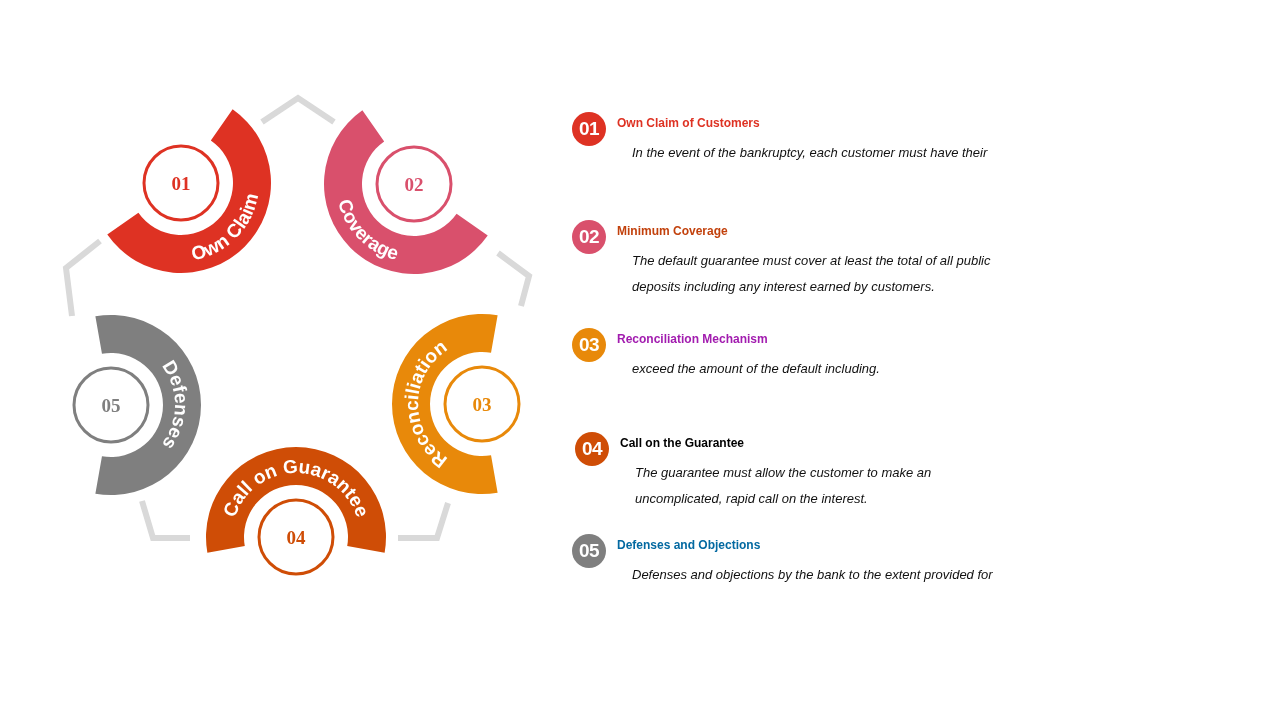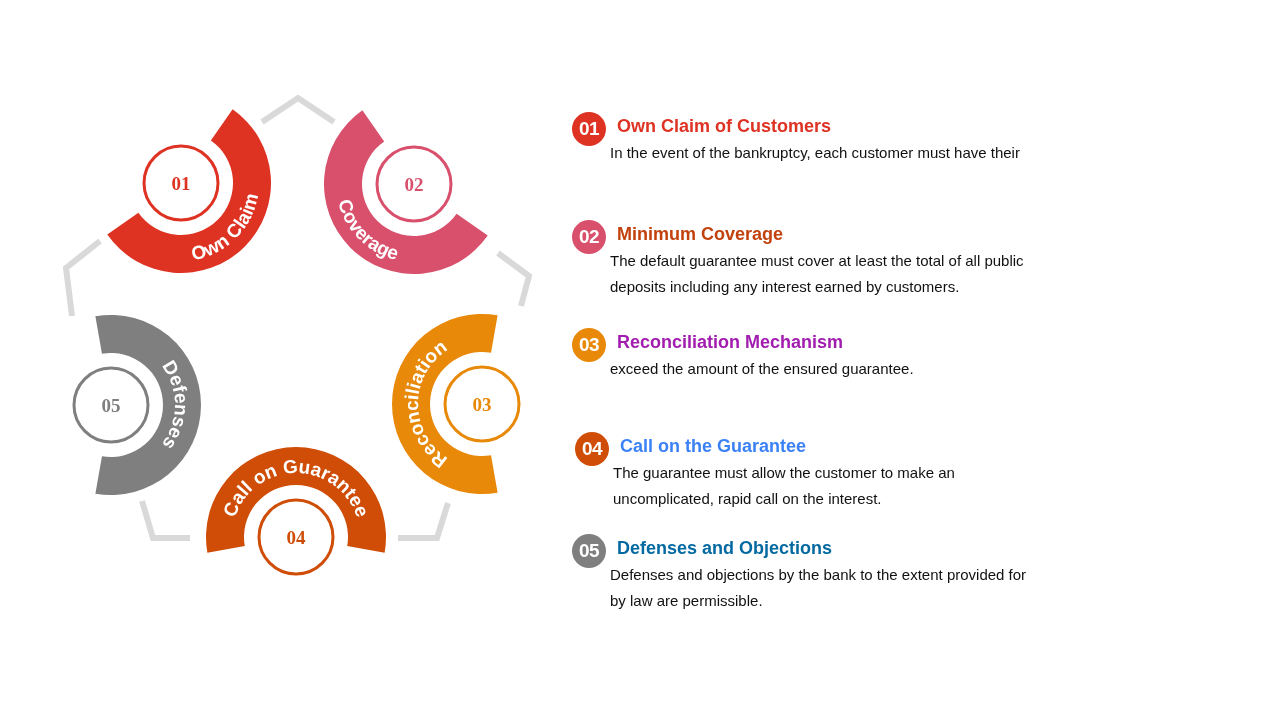--- a/index.html
+++ b/index.html
@@ -1,22 +1,22 @@
 <!DOCTYPE html>
 <html><head>
 <meta charset="utf-8">
 <style>
   html, body { margin: 0; padding: 0; background: #ffffff; }
   body { width: 1280px; height: 720px; position: relative; overflow: hidden; font-family: "Liberation Sans", sans-serif; }
   #diagram { position: absolute; left: 0; top: 0; width: 600px; height: 720px; }
   .list { position: absolute; left: 572px; top: 112px; width: 660px; }
   .item { position: absolute; left: 0; }
   .badge { position: absolute; left: 0; width: 34px; height: 34px; border-radius: 50%; color: #fff; font-weight: bold; font-size: 19px; display: flex; align-items: center; justify-content: center; font-family: "Liberation Sans", sans-serif; letter-spacing: -0.5px; }
-  .title { position: absolute; left: 45px; top: 4px; font-size: 18px; font-weight: bold; white-space: nowrap; }
-  .desc { position: absolute; left: 38px; top: 28px; font-size: 15px; line-height: 26px; color: #111; white-space: nowrap; }
+  .title { position: absolute; left: 45px; top: 4px; font-size: 12px; font-weight: bold; white-space: nowrap; }
+  .desc { position: absolute; left: 60px; top: 28px; font-size: 13px; line-height: 26px; color: #111; white-space: nowrap; font-style: italic; }
   .num-text { font-family: "Liberation Serif", serif; font-weight: bold; font-size: 19px; }
   .arc-label { font-family: "Liberation Sans", sans-serif; font-weight: bold; font-size: 19px; fill: #fff; }
 </style>
 </head>
 <body>
 
 <svg id="diagram" width="600" height="720" viewBox="0 0 600 720">
 
   <g stroke="#d9d9d9" stroke-width="6" fill="none" stroke-linecap="butt">
     <polyline points="262,122 298,98 334,122"></polyline>
@@ -76,32 +76,31 @@
     <div class="title" style="color:#c2410c">Minimum Coverage</div>
     <div class="desc">
       <div>The default guarantee must cover at least the total of all public</div>
       <div>deposits including any interest earned by customers.</div>
     </div>
   </div>
   <div class="item" style="top:216px">
     <div class="badge" style="background:#e8890a;top:0">03</div>
     <div class="title" style="color:#a21caf">Reconciliation Mechanism</div>
     <div class="desc">
-      <div>exceed the amount of the ensured guarantee.</div>
+      <div>exceed the amount of the default including.</div>
     </div>
   </div>
   <div class="item" style="top:320px;left:3px">
     <div class="badge" style="background:#cf4d06;top:0">04</div>
-    <div class="title" style="color:#3b82f6">Call on the Guarantee</div>
+    <div class="title" style="color:#000000">Call on the Guarantee</div>
     <div class="desc">
       <div>The guarantee must allow the customer to make an</div>
       <div>uncomplicated, rapid call on the interest.</div>
     </div>
   </div>
   <div class="item" style="top:422px">
     <div class="badge" style="background:#7f7f7f;top:0">05</div>
     <div class="title" style="color:#0369a1">Defenses and Objections</div>
     <div class="desc">
       <div>Defenses and objections by the bank to the extent provided for</div>
-      <div>by law are permissible.</div>
     </div>
   </div>
 </div>
 
 </body></html>

